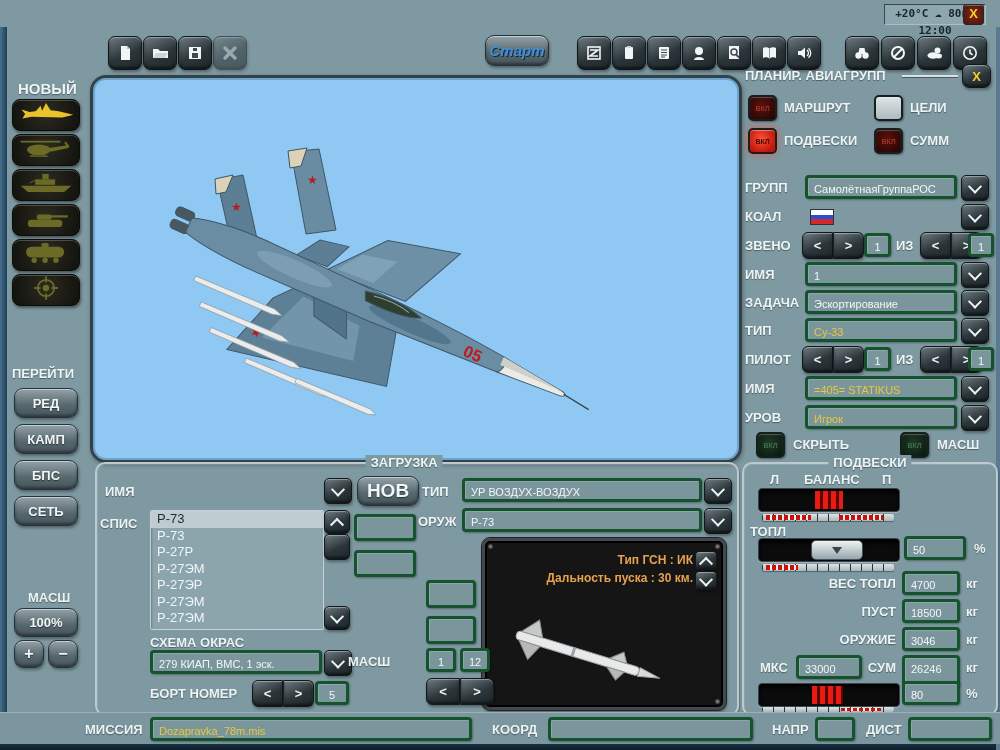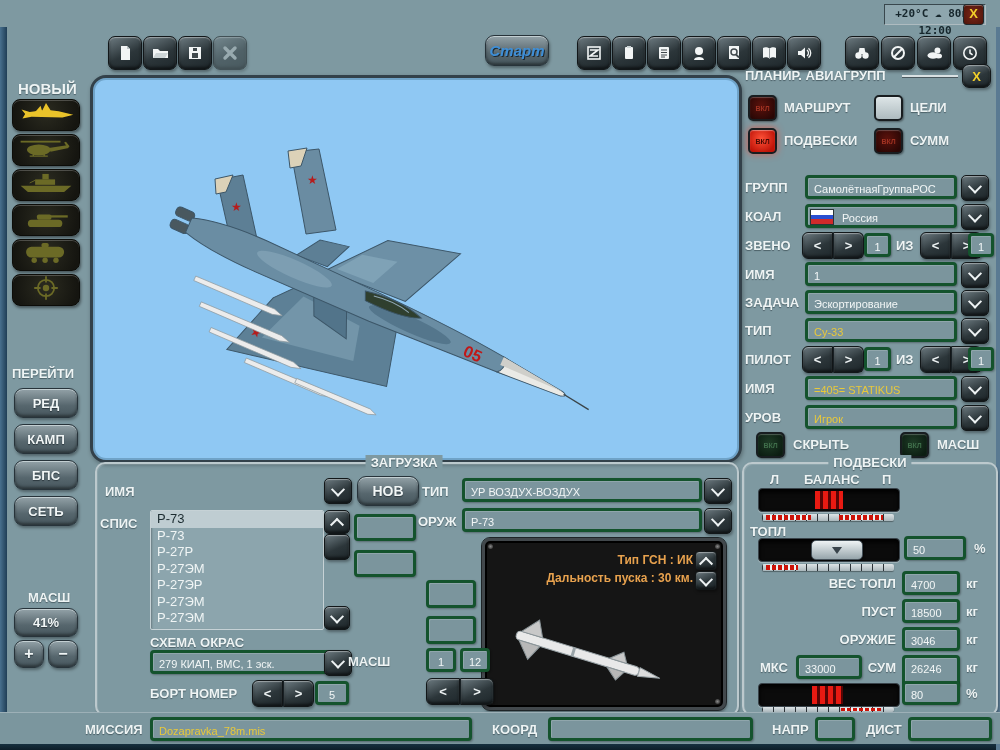--- a/index.html
+++ b/index.html
@@ -295,21 +295,21 @@
     </div>
   <div class="abs graybtn" style="left:14px;top:460px;width:62px;height:28px;font-size:13px">
       <span>БПС</span>
     </div>
   <div class="abs graybtn" style="left:14px;top:496px;width:62px;height:28px;font-size:13px">
       <span>СЕТЬ</span>
     </div>
 
   <div class="abs lbl" style="left:28px;top:590px">МАСШ</div>
   <div class="abs graybtn" style="left:14px;top:608px;width:62px;height:27px;font-size:13px">
-      <span>41%</span>
+      <span>100%</span>
     </div>
   <div class="abs graybtn" style="left:14px;top:640px;width:28px;height:26px;font-size:16px">
       <span>+</span>
     </div>
   <div class="abs graybtn" style="left:48px;top:640px;width:28px;height:26px;font-size:16px">
       <span>−</span>
     </div>
 
   <div class="abs viewport">
     <svg width="646" height="382" viewBox="0 0 646 382">
@@ -387,21 +387,20 @@
     </div>
   <div class="abs lbl" style="left:910px;top:133px">СУММ</div>
 
   <div class="abs lbl" style="left:745px;top:180px">ГРУПП</div>
   <div class="abs fld" style="left:805px;top:175px;width:152px;height:24px"><span>СамолётнаяГруппаРОС</span></div>
   <div class="abs btn dd" style="left:961px;top:175px">
       <span class="chev"></span>
     </div>
 
   <div class="abs lbl" style="left:745px;top:209px">КОАЛ</div>
-  <div class="abs fld" style="left:805px;top:204px;width:152px;height:24px;padding-left:34px"><span>Россия</span></div>
   <div class="abs" style="left:810px;top:209px;width:22px;height:14px;border:1px solid #2a3438">
     <div style="height:4.6px;background:#fff"></div>
       <div style="height:4.6px;background:#2a4fd0"></div>
       <div style="height:4.6px;background:#d02a2a"></div>
   </div>
   <div class="abs btn dd" style="left:961px;top:204px">
       <span class="chev"></span>
     </div>
 
   <div class="abs lbl" style="left:745px;top:238px">ЗВЕНО</div>
@@ -469,21 +468,21 @@
     </div>
   <div class="abs lbl" style="left:937px;top:437px">МАСШ</div>
 
   <div class="abs fset" style="left:95px;top:462px;width:640px;height:250px">
     <span class="fleg" style="left:48%">ЗАГРУЗКА</span>
 
     <div class="abs lbl" style="left:8px;top:20px">ИМЯ</div>
     <div class="abs btn dd" style="left:227px;top:14px">
         <span class="chev"></span>
       </div>
-    <div class="abs graybtn btn" style="left:260px;top:12px;width:60px;height:28px;font-size:14px;color:#f1f6f6">
+    <div class="abs graybtn btn" style="left:260px;top:12px;width:60px;height:28px;font-size:19px;color:#f1f6f6">
         <span>НОВ</span>
       </div>
 
     <div class="abs lbl" style="left:3px;top:52px">СПИС</div>
     <div class="abs list" style="left:53px;top:46px;width:172px;height:118px">
       <div class="li sel">Р-73</div>
       <div class="li">Р-73</div>
       <div class="li">Р-27Р</div>
       <div class="li">Р-27ЭМ</div>
       <div class="li">Р-27ЭР</div>
@@ -495,21 +494,21 @@
       </div>
     <div class="abs btn" style="left:227px;top:70px;width:24px;height:24px;border-radius:5px"></div>
     <div class="abs btn" style="left:227px;top:142px;width:24px;height:22px;border-radius:5px">
         <span class="chev"></span>
       </div>
 
     <div class="abs fld" style="left:257px;top:50px;width:62px;height:27px"></div>
     <div class="abs fld" style="left:257px;top:86px;width:62px;height:27px"></div>
 
     <div class="abs lbl" style="left:53px;top:171px">СХЕМА ОКРАС</div>
-    <div class="abs fld" style="left:53px;top:186px;width:200px;height:24px"><span>279 КИАП, ВМС, 1 эск.</span></div>
+    <div class="abs fld" style="left:53px;top:186px;width:172px;height:24px"><span>279 КИАП, ВМС, 1 эск.</span></div>
     <div class="abs btn dd" style="left:227px;top:186px">
         <span class="chev"></span>
       </div>
 
     <div class="abs lbl" style="left:53px;top:222px">БОРТ НОМЕР</div>
     <div class="abs spin" style="left:155px;top:216px">
       <div class="btn sb">&lt;</div>
       <div class="btn sb">&gt;</div>
     </div>
     <div class="abs fld ctr" style="left:218px;top:217px;width:34px;height:24px"><span>5</span></div>

